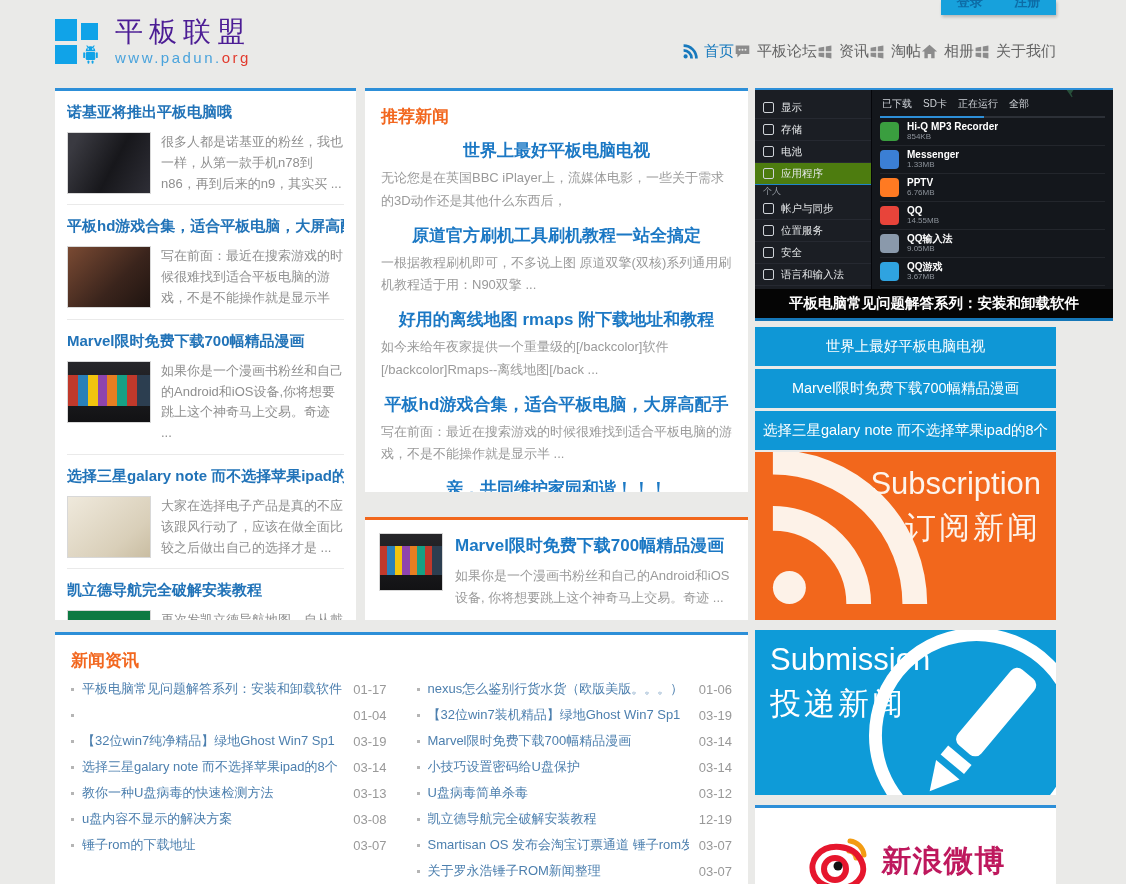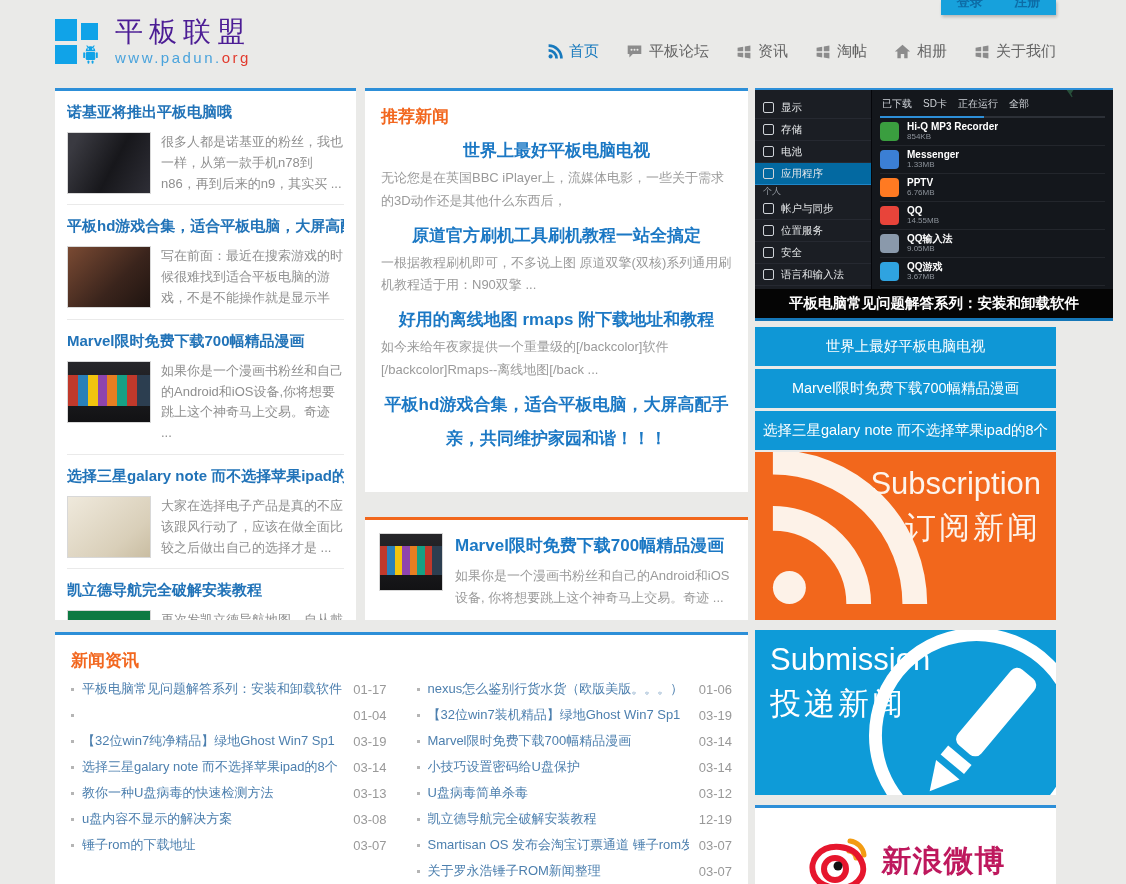--- a/index.html
+++ b/index.html
@@ -17,21 +17,21 @@
   .logo-mark{position:relative;width:48px;height:49px}
   .sq{position:absolute;background:#10a3e8}
   .sq1{left:0;top:2px;width:22px;height:22px}
   .sq2{left:26px;top:6px;width:17px;height:17px}
   .sq3{left:0;top:28px;width:22px;height:19px}
   .robot{position:absolute;left:24px;top:25px}
   .site-name{font-size:28px;color:#4c1d95;letter-spacing:6px;line-height:1.1}
   .site-url{font-size:15px;letter-spacing:2.5px;color:#4aa3dc;margin-top:1px}
   .site-url .red{color:#e23b2e}
   
-  nav{position:absolute;top:42px;right:70px;display:flex;gap:27px;align-items:flex-end}
+  nav{position:absolute;top:42px;right:70px;display:flex;align-items:flex-end}
   .nav-item{display:flex;align-items:center;gap:6px;font-size:15px;color:#636363}
   .nav-ico{display:flex;color:#8c8c8c}
   .nav-ico svg{display:none}
   .nav-ico.rss .svg-rss,.nav-ico.chat .svg-chat,.nav-ico.win .svg-win,.nav-ico.home .svg-home{display:block}
   .nav-item.active{color:#1779bd}
   .nav-item.active .nav-ico{color:#1779bd}
   
   .box{position:absolute;background:#fff;border-top:3px solid #2d8fd8;box-sizing:border-box}
   .panel-title{font-size:17px;font-weight:bold;color:#f2671f;margin:8px 0 4px}
   
@@ -55,21 +55,21 @@
   .featured{left:365px;top:517px;width:383px;height:103px;border-top-color:#f2671c;padding:13px 14px;display:flex;gap:12px;overflow:hidden}
   .featured .thumb{width:64px;height:58px}
   .featured h3{font-size:17px;color:#1b78c4;margin:1px 0 8px;font-weight:bold;white-space:nowrap;overflow:hidden}
   .featured p{font-size:13px;color:#9a9a9a;margin:0;line-height:1.7}
   
   .slider{position:absolute;left:755px;top:88px;width:358px;height:233px;background:#000;
     border-top:2px solid #2d8fd8;border-bottom:3px solid #1577b8;box-sizing:border-box}
   .shot{position:relative;height:199px;background:#14171c;overflow:hidden;display:flex}
   .set-menu{width:116px;background:#1b1e24;border-right:1px solid #05060a;padding-top:7px;flex:none}
   .set-row{display:flex;align-items:center;gap:7px;height:21px;padding:0 8px;color:#e6e8ea;font-size:10.5px;border-bottom:1px solid #262931;white-space:nowrap;overflow:hidden}
-  .set-row.active{background:#0369a1;border-bottom-color:#1f86c9}
+  .set-row.active{background:#4d7c0f;border-bottom-color:#1f86c9}
   .set-row.section{color:#9aa0a8;font-size:9px;height:13px;border-bottom:none}
   .set-ico{width:9px;height:9px;border:1.5px solid #cfd3d8;border-radius:2px;flex:none}
   .app-panel{flex:1;padding:5px 8px 0;position:relative;min-width:0}
   .tabbar{display:flex;gap:11px;border-bottom:2px solid #2c3037;padding:2px 2px 5px;position:relative}
   .tabbar::after{content:"";position:absolute;left:0;bottom:-2px;width:46%;height:2px;background:#2d8fd8}
   .tab{color:#cfd3d8;font-size:10px;white-space:nowrap}
   .app-row{display:flex;gap:8px;align-items:center;height:27px;border-bottom:1px solid #23262c}
   .app-ico{width:19px;height:19px;border-radius:4px;flex:none}
   .app-name{color:#fff;font-size:10px;font-weight:bold;line-height:1.15;white-space:nowrap}
   .app-size{color:#8d939b;font-size:8px;line-height:1.1}
@@ -271,20 +271,21 @@
         <p>一根据教程刷机即可，不多说上图 原道双擎(双核)系列通用刷机教程适于用：N90双擎 ...</p>
       </div>
 
       <div class="rec-item">
         <h3>好用的离线地图 rmaps 附下载地址和教程</h3>
         <p>如今来给年夜家提供一个重量级的[/backcolor]软件[/backcolor]Rmaps--离线地图[/back ...</p>
       </div>
 
       <div class="rec-item">
         <h3>平板hd游戏合集，适合平板电脑，大屏高配手</h3>
+        <p>写在前面：最近在搜索游戏的时候很难找到适合平板电脑的游戏，不是不能操作就是显示半 ...</p>
       </div>
 
       <div class="rec-item">
         <h3>亲，共同维护家园和谐！！！</h3>
 
       </div>
     </div>
 </section>
 
 <section class="box featured">

